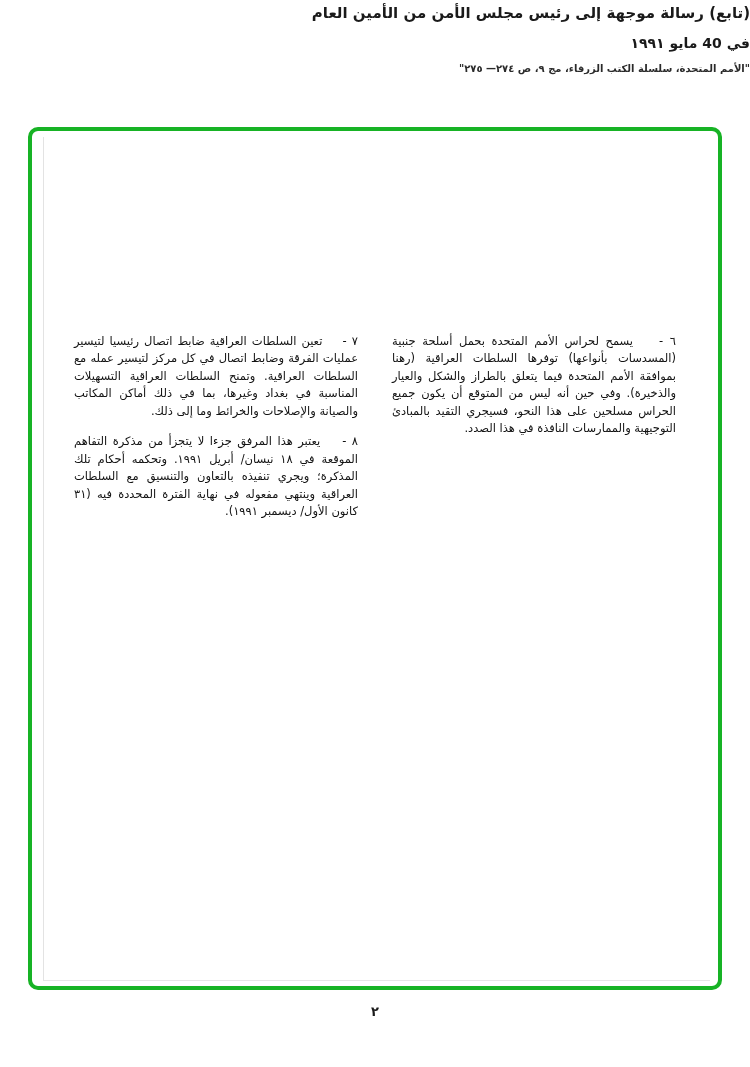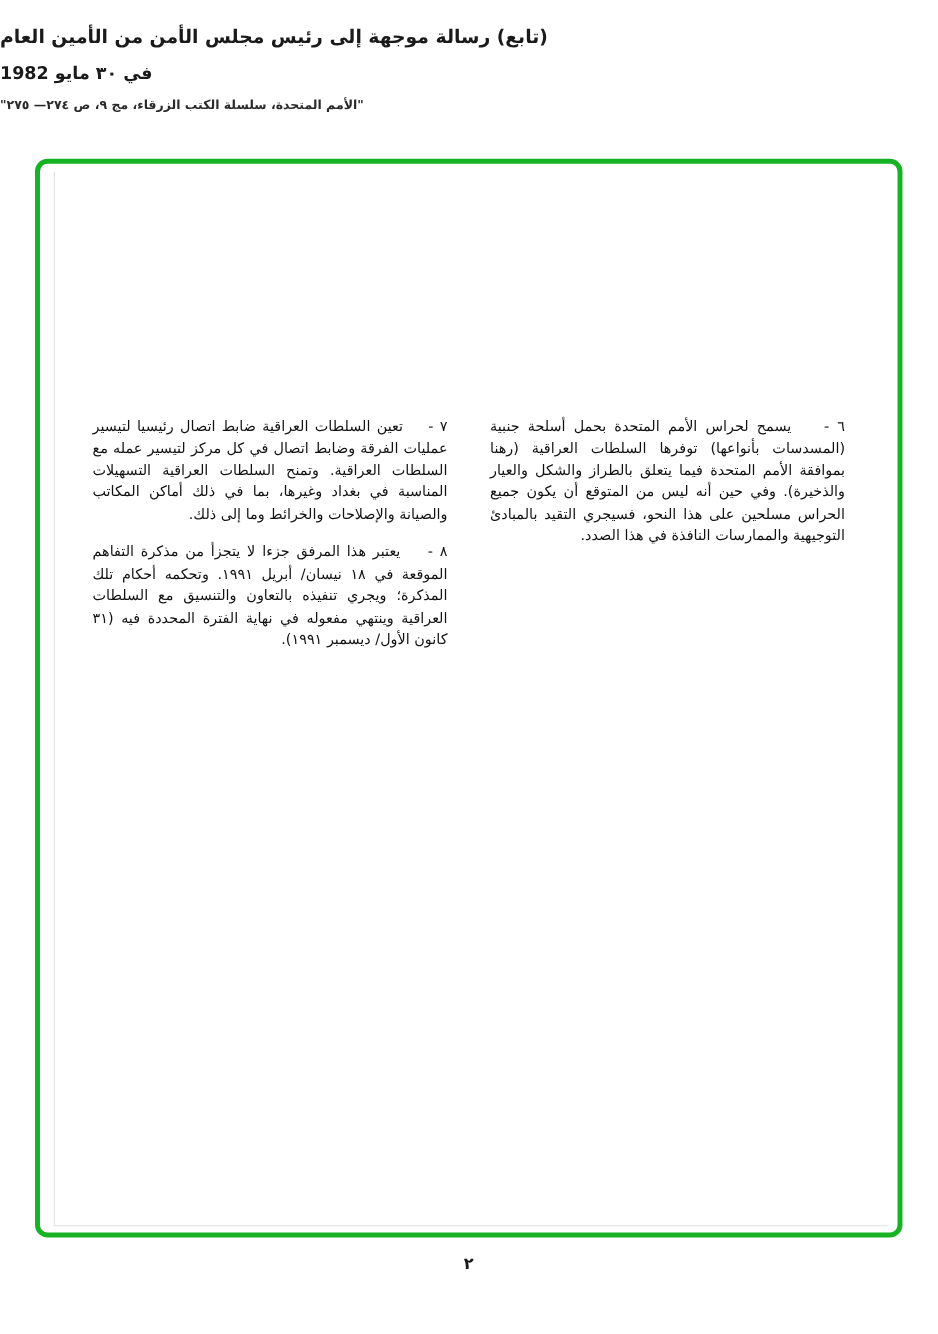--- a/index.html
+++ b/index.html
@@ -10,22 +10,22 @@
   body {
     width: 750px;
     height: 1067px;
     position: relative;
     font-family: "DejaVu Sans", sans-serif;
     color: #1a1a1a;
     overflow: hidden;
   }
   .doc-header {
     direction: rtl;
-    text-align: left;
-    padding-top: 20px;
+    text-align: right;
+    padding-top: 4px;
   }
   .doc-title {
     font-size: 15px;
     font-weight: bold;
     letter-spacing: 0.2px;
   }
   .doc-date {
     font-size: 14px;
     font-weight: bold;
     margin-top: 13px;
@@ -84,21 +84,21 @@
     text-align: center;
     font-size: 13px;
     font-weight: bold;
   }
 </style>
 </head>
 <body>
 
 <div class="doc-header">
   <div class="doc-title">(تابع) رسالة موجهة إلى رئيس مجلس الأمن من الأمين العام</div>
-  <div class="doc-date">في ٣٠ مايو 1982</div>
+  <div class="doc-date">في 40 مايو ١٩٩١</div>
   <div class="doc-source">"الأمم المتحدة، سلسلة الكتب الزرقاء، مج ٩، ص ٢٧٤— ٢٧٥"</div>
 </div>
 
 <div class="scan-frame">
   <div class="scan-inner">
     <div class="columns">
       <div class="col">
         <p>٦ -&nbsp;&nbsp;&nbsp;&nbsp;يسمح لحراس الأمم المتحدة بحمل أسلحة جنبية (المسدسات بأنواعها) توفرها السلطات العراقية (رهنا بموافقة الأمم المتحدة فيما يتعلق بالطراز والشكل والعيار والذخيرة). وفي حين أنه ليس من المتوقع أن يكون جميع الحراس مسلحين على هذا النحو، فسيجري التقيد بالمبادئ التوجيهية والممارسات النافذة في هذا الصدد.</p>
       </div>
       <div class="col">

